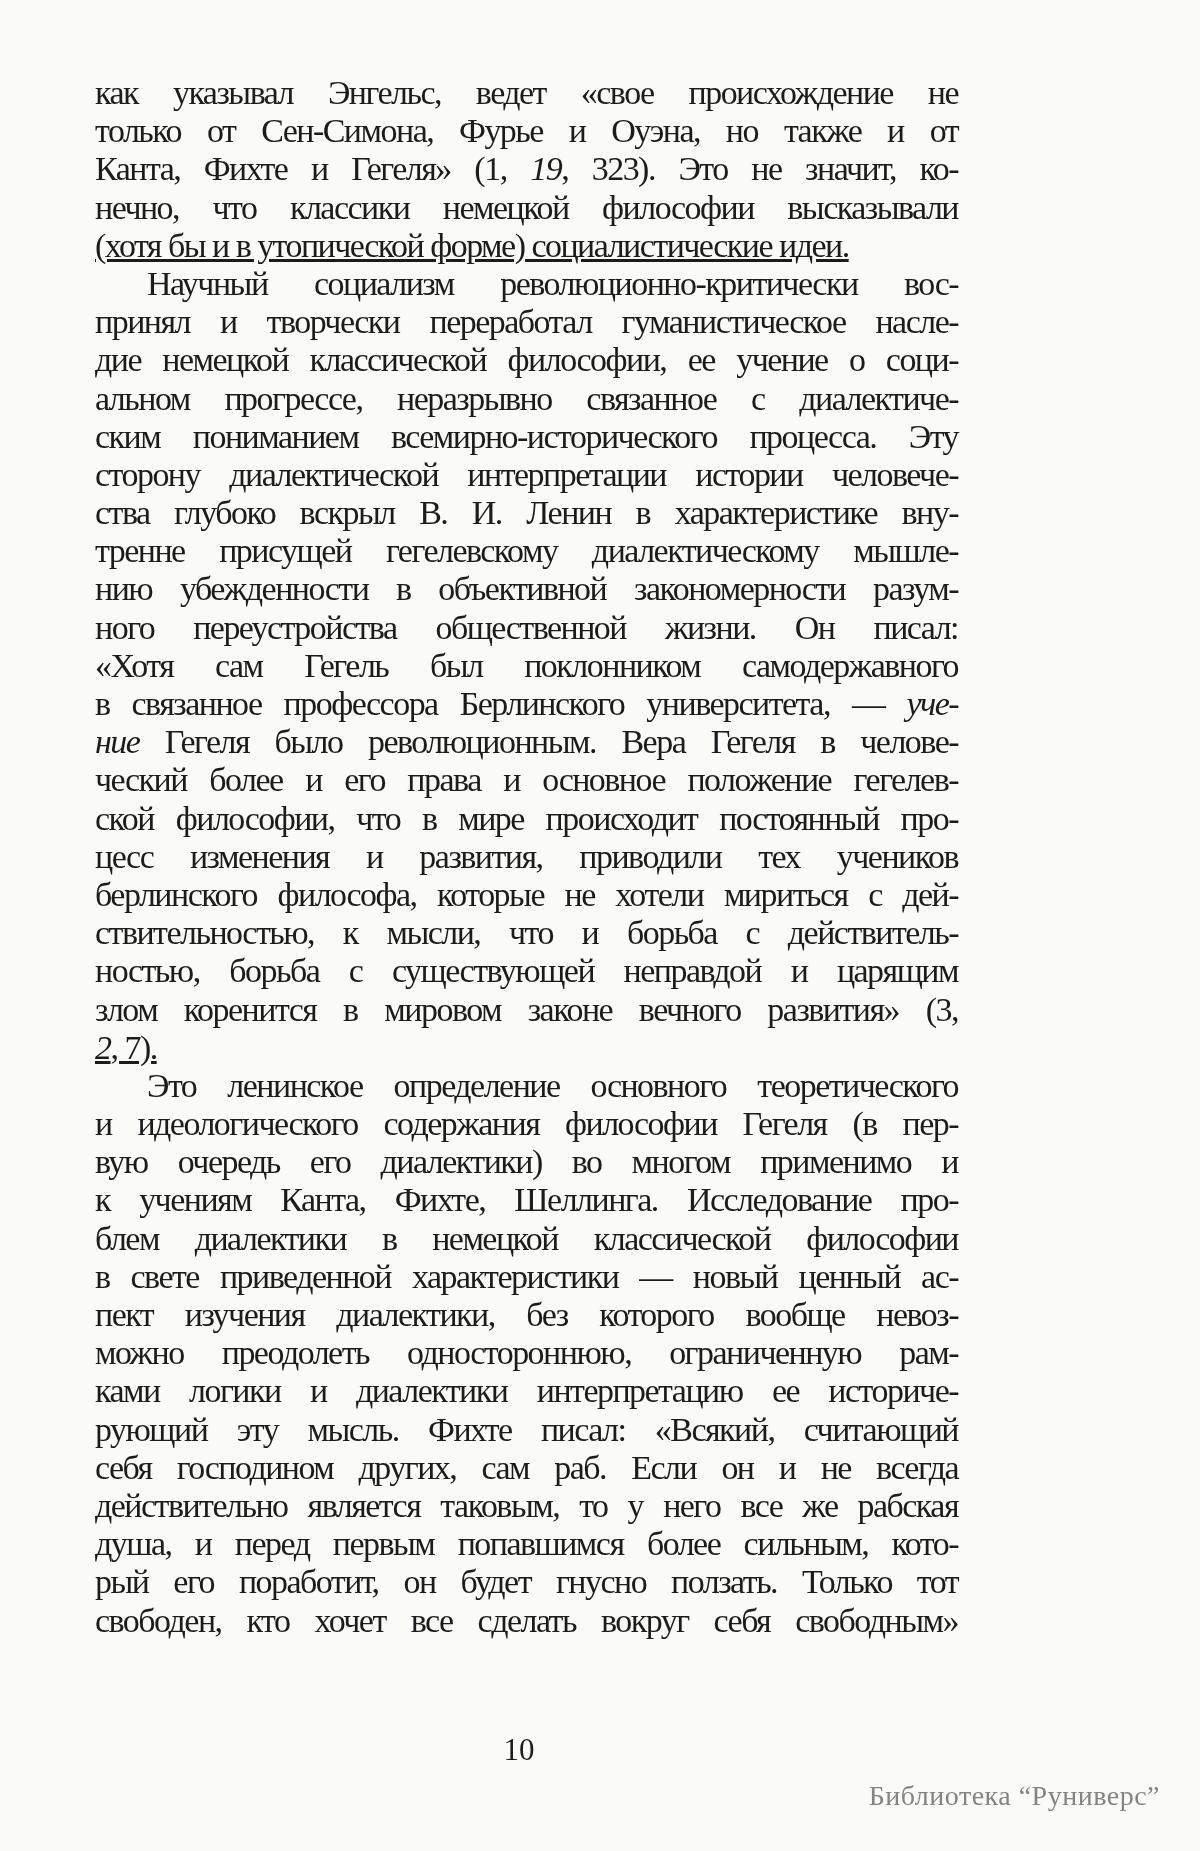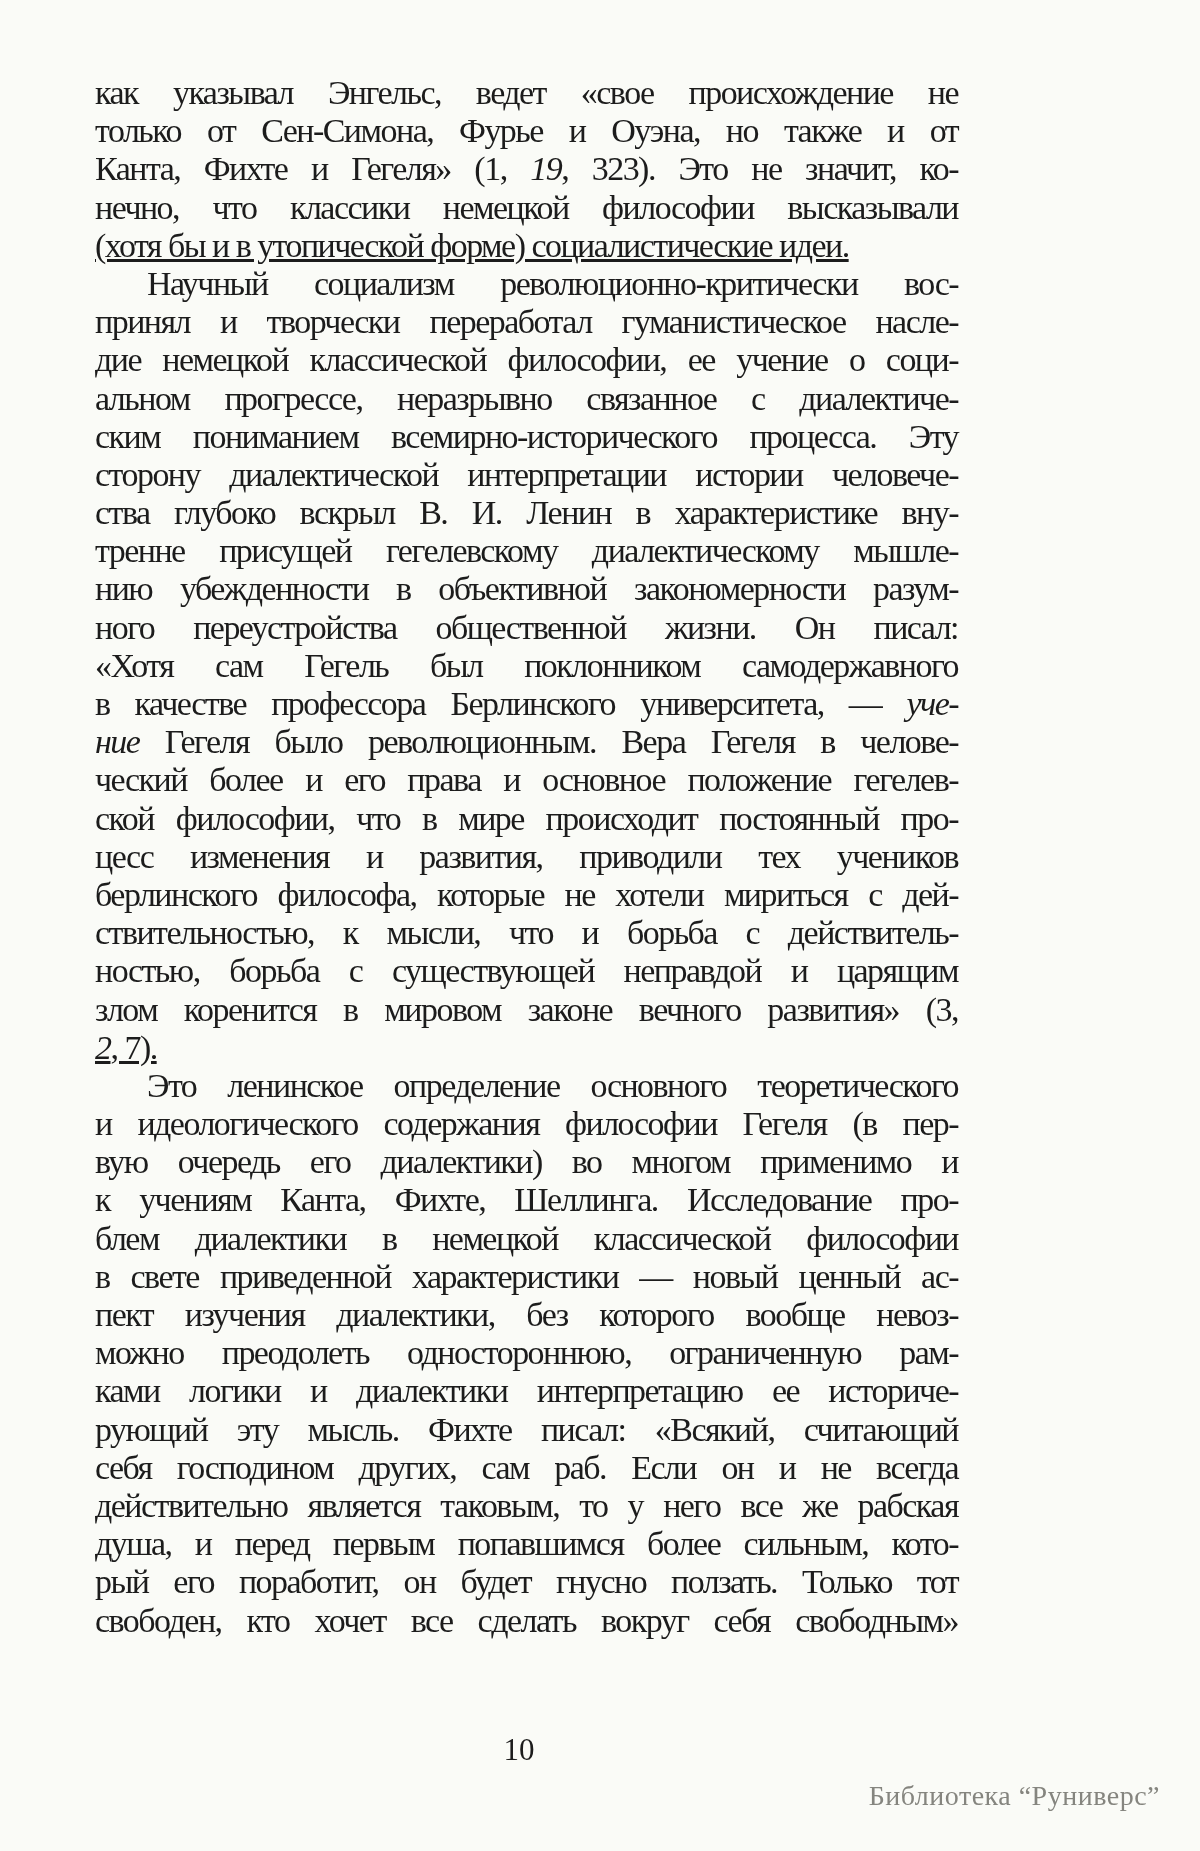--- a/index.html
+++ b/index.html
@@ -70,21 +70,21 @@
       <div class="line"><span>принял и творчески переработал гуманистическое насле-</span></div>
       <div class="line"><span>дие немецкой классической философии, ее учение о соци-</span></div>
       <div class="line"><span>альном прогрессе, неразрывно связанное с диалектиче-</span></div>
       <div class="line"><span>ским пониманием всемирно-исторического процесса. Эту</span></div>
       <div class="line"><span>сторону диалектической интерпретации истории человече-</span></div>
       <div class="line"><span>ства глубоко вскрыл В. И. Ленин в характеристике вну-</span></div>
       <div class="line"><span>тренне присущей гегелевскому диалектическому мышле-</span></div>
       <div class="line"><span>нию убежденности в объективной закономерности разум-</span></div>
       <div class="line"><span>ного переустройства общественной жизни. Он писал:</span></div>
       <div class="line"><span>«Хотя сам Гегель был поклонником самодержавного</span></div>
-      <div class="line"><span>в качестве профессора Берлинского университета, — </span><span class="it">уче-</span></div>
+      <div class="line"><span>в связанное профессора Берлинского университета, — </span><span class="it">уче-</span></div>
       <div class="line"><span class="it">ние</span><span> Гегеля было революционным. Вера Гегеля в челове-</span></div>
       <div class="line"><span>ческий более и его права и основное положение гегелев-</span></div>
       <div class="line"><span>ской философии, что в мире происходит постоянный про-</span></div>
       <div class="line"><span>цесс изменения и развития, приводили тех учеников</span></div>
       <div class="line"><span>берлинского философа, которые не хотели мириться с дей-</span></div>
       <div class="line"><span>ствительностью, к мысли, что и борьба с действитель-</span></div>
       <div class="line"><span>ностью, борьба с существующей неправдой и царящим</span></div>
       <div class="line"><span>злом коренится в мировом законе вечного развития» (3,</span></div>
       <div class="line end"><span class="it">2</span><span>, 7).</span></div>
       <div class="line indent"><span>Это ленинское определение основного  теоретического</span></div>

